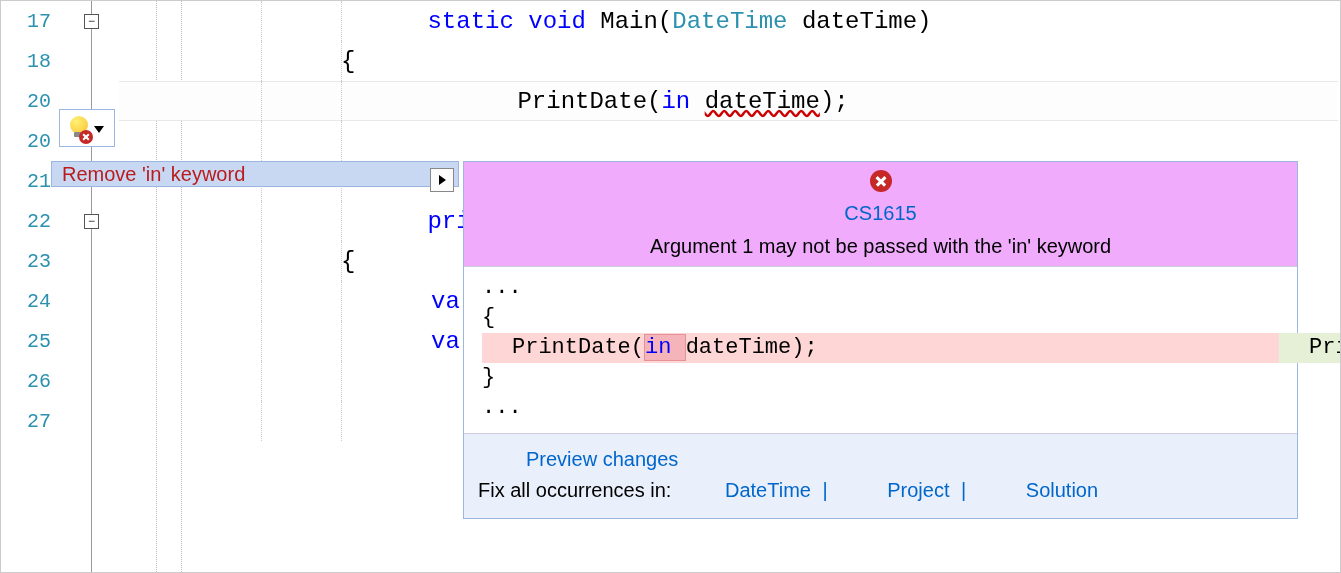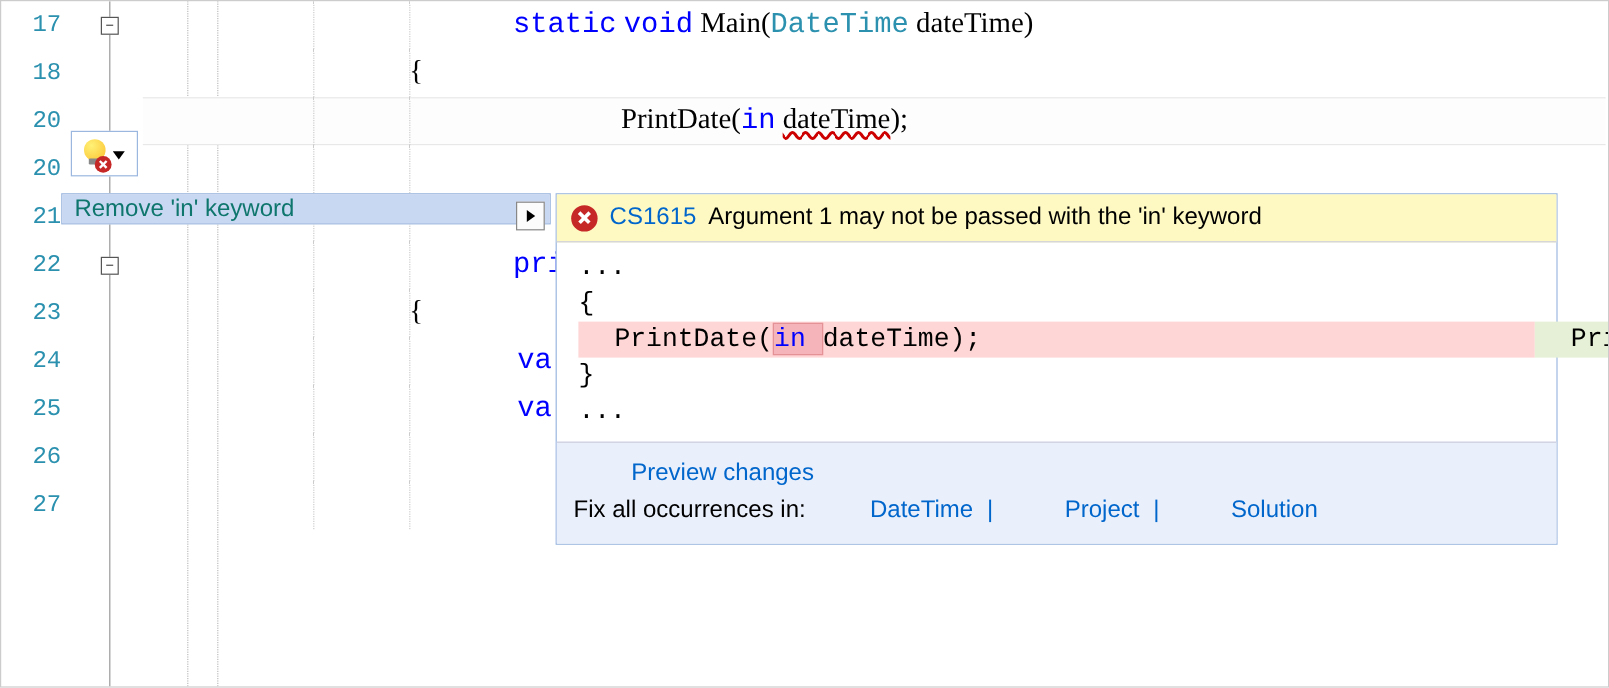--- a/index.html
+++ b/index.html
@@ -43,21 +43,21 @@
   .margin-line-a { position:absolute; left:155px; top:0; bottom:0; width:0; border-left:1px dotted #bbb; }
   .margin-line-b { position:absolute; left:180px; top:0; bottom:0; width:0; border-left:1px dotted #bbb; }
   .indent-dot { position:absolute; top:0; bottom:0; width:0; border-left:1px dotted #ccc; }
   .code {
     position: absolute;
     left:120px;
     white-space: pre;
   }
   .kw { color:#0000ff; }
   .type { color:#2b91af; }
-  .plain { color:#000;font-family:Liberation Serif, serif; }
+  .plain { color:#000; }
   .squiggle {
     text-decoration: underline wavy #c00;
     text-decoration-skip-ink: none;
   }
   .current-line-bg {
     position:absolute; left:118px; right:2px; top:0; bottom:0;
     border-top:1px solid #e8e8e8;
     border-bottom:1px solid #e8e8e8;
     background:#fdfdfd;
   }
@@ -92,21 +92,21 @@
     position:absolute; left:50px; top:160px;
     width:408px;
     border:1px solid #9bb7e0; background:#f6f6f6;
     font-family:"Segoe UI",Arial,sans-serif;
     font-size:20px;
     z-index:3;
   }
   .qa-item {
     height:24px; display:flex; align-items:center;
     padding:0 10px; position:relative;
-    color:#0f766e;
+    color:#b91c1c;
   }
   .qa-item.selected {
     background:#c9d8f2;
   }
   .qa-submenu-arrow {
     position:absolute; right:4px; top:6px;
     width:24px; height:24px;
     border:1px solid #888; background:#fcfcfc;
     display:flex; align-items:center;justify-content:center;
   }
@@ -119,25 +119,26 @@
   
   .preview {
     position:absolute; left:462px; top:160px;
     width:835px;
     border:1px solid #9bb7e0;
     background:#fff;
     font-family:"Segoe UI",Arial,sans-serif;
     z-index:2;
   }
   .preview-header{
-    background:#fef9c3;
+    background:#f0abfc;
     border-bottom:1px solid #ccd;
     padding:8px 12px;
     display:flex; align-items:center; gap:10px;
     font-size:20px;
+    flex-direction:column;
   }
   .err-circle{
     width:22px;height:22px;border-radius:50%;background:#c62828;
     display:flex;align-items:center;justify-content:center;
     flex-shrink:0;
   }
   .err-circle::before,.err-circle::after{
     content:"";position:absolute;width:12px;height:2.5px;background:#fff;
   }
   .err-circle{position:relative;}

